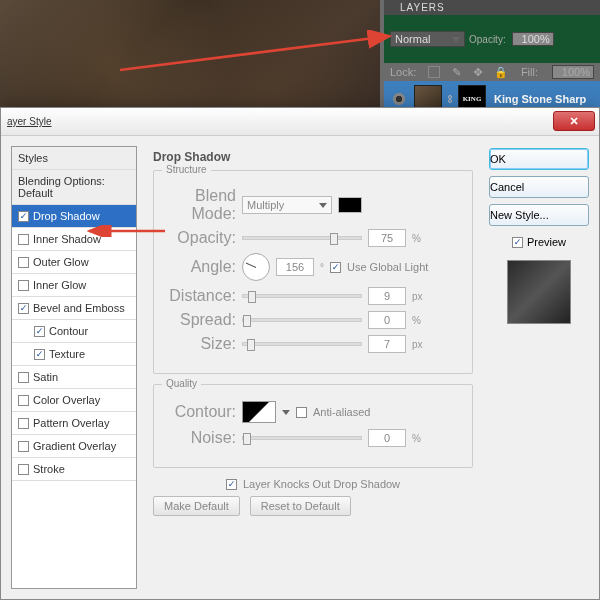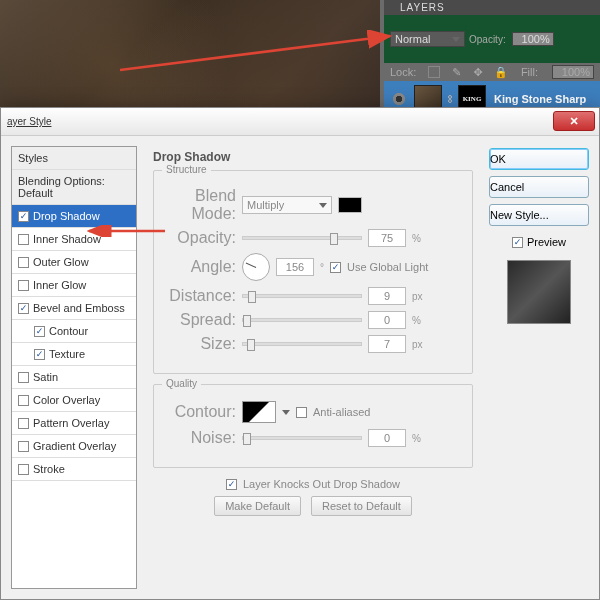--- a/index.html
+++ b/index.html
@@ -262,21 +262,21 @@
             </div>
           <div class="numbox">0</div>
           <span class="unit">%</span>
         </div>
       </div>
 
       <div class="form-row" style="justify-content:center">
         <span class="chk">✓</span>
         <span>Layer Knocks Out Drop Shadow</span>
       </div>
-      <div class="form-row" style="justify-content:center;gap:10px">
+      <div class="form-row" style="justify-content:flex-start;gap:10px">
         <div class="btn-sm">Make Default</div>
         <div class="btn-sm">Reset to Default</div>
       </div>
     </div>
 
     <div class="right-col">
       <div class="ps-btn ok">OK</div>
       <div class="ps-btn">Cancel</div>
       <div class="ps-btn">New Style...</div>
       <div class="prev-row">

